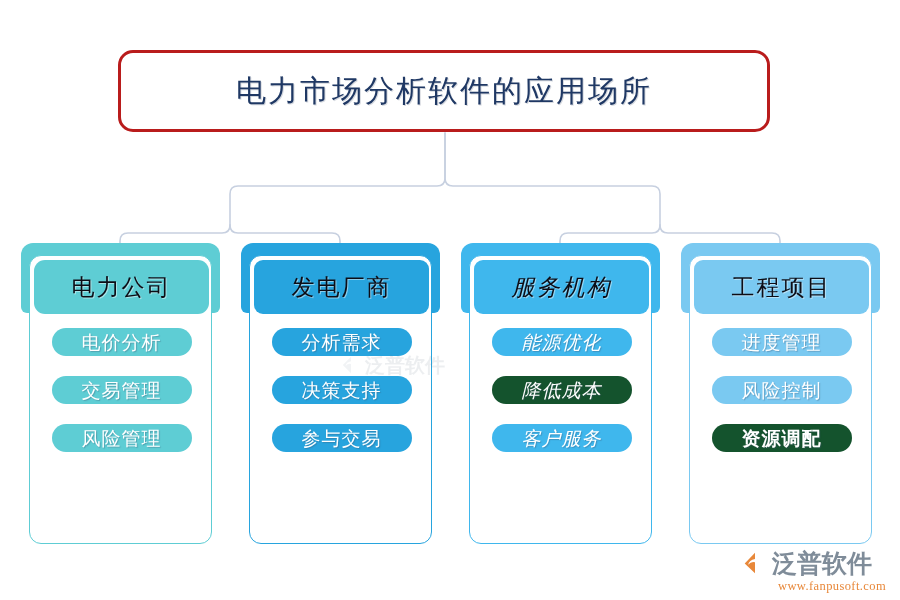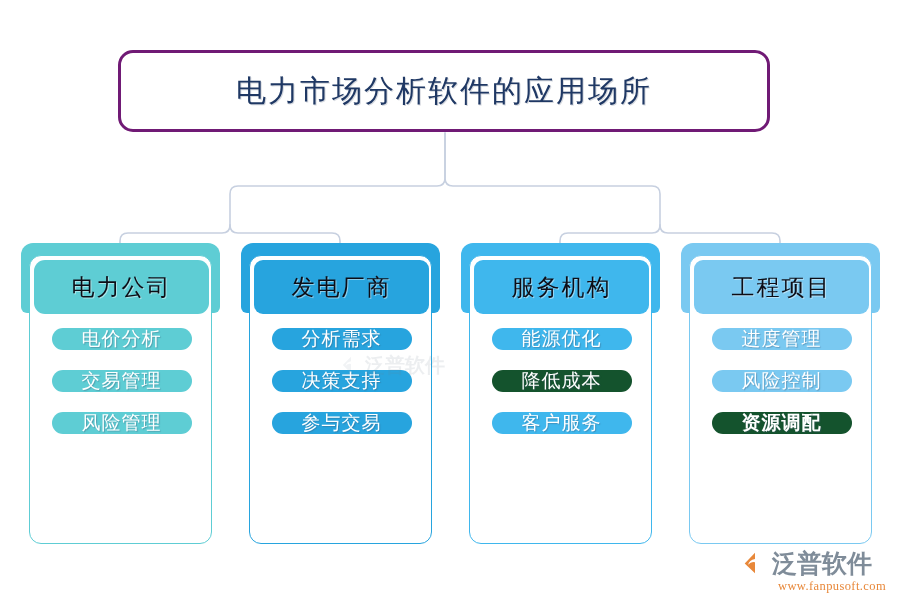--- a/index.html
+++ b/index.html
@@ -33,21 +33,21 @@
   }
 
   
   #title-box {
     position: absolute;
     left: 118px;
     top: 50px;
     width: 652px;
     height: 82px;
     box-sizing: border-box;
-    border: 3px solid #701a75;
+    border: 3px solid #b91c1c;
     border-radius: 15px;
     background: #ffffff;
     display: flex;
     align-items: center;
     justify-content: center;
   }
   #title-text {
     font-size: 30px;
     color: #1f3864;
     letter-spacing: 2px;
@@ -111,24 +111,24 @@
   
   .pill-list {
     position: absolute;
     left: 0;
     top: 72px;
     width: 183px;
   }
   .pill {
     margin: 0 auto 20px auto;
     width: 140px;
-    height: 22px;
+    height: 28px;
     border-radius: 19px;
     display: flex;
-    align-items: center;
+    align-items: flex-end;
     justify-content: center;
   }
   .pill-text {
     font-size: 19px;
     color: #ffffff;
     letter-spacing: 1px;
     white-space: nowrap;
     text-shadow: 1px 1px 1px rgba(60,80,110,0.35);
   }
 
@@ -241,21 +241,21 @@
               <span class="pill-text">决策支持</span>
             </div>
             <div class="pill" style="background: rgb(39, 164, 222);">
               <span class="pill-text">参与交易</span>
             </div>
           </div>
         </div>
       </div>
       <div class="column" style="left: 461px;">
         <div class="col-headerblock" style="background: rgb(63, 183, 237);"></div>
-        <div class="col-card" style="border-color: rgb(63, 183, 237);">
+        <div class="col-card" style="border-color: rgb(63, 183, 237); font-style: italic;">
           <div class="col-title" style="background: rgb(63, 183, 237);">
             <span class="col-title-text">服务机构</span>
           </div>
           <div class="pill-list">
             <div class="pill" style="background: rgb(63, 183, 237);">
               <span class="pill-text">能源优化</span>
             </div>
             <div class="pill" style="background: #14532d;">
               <span class="pill-text">降低成本</span>
             </div>

